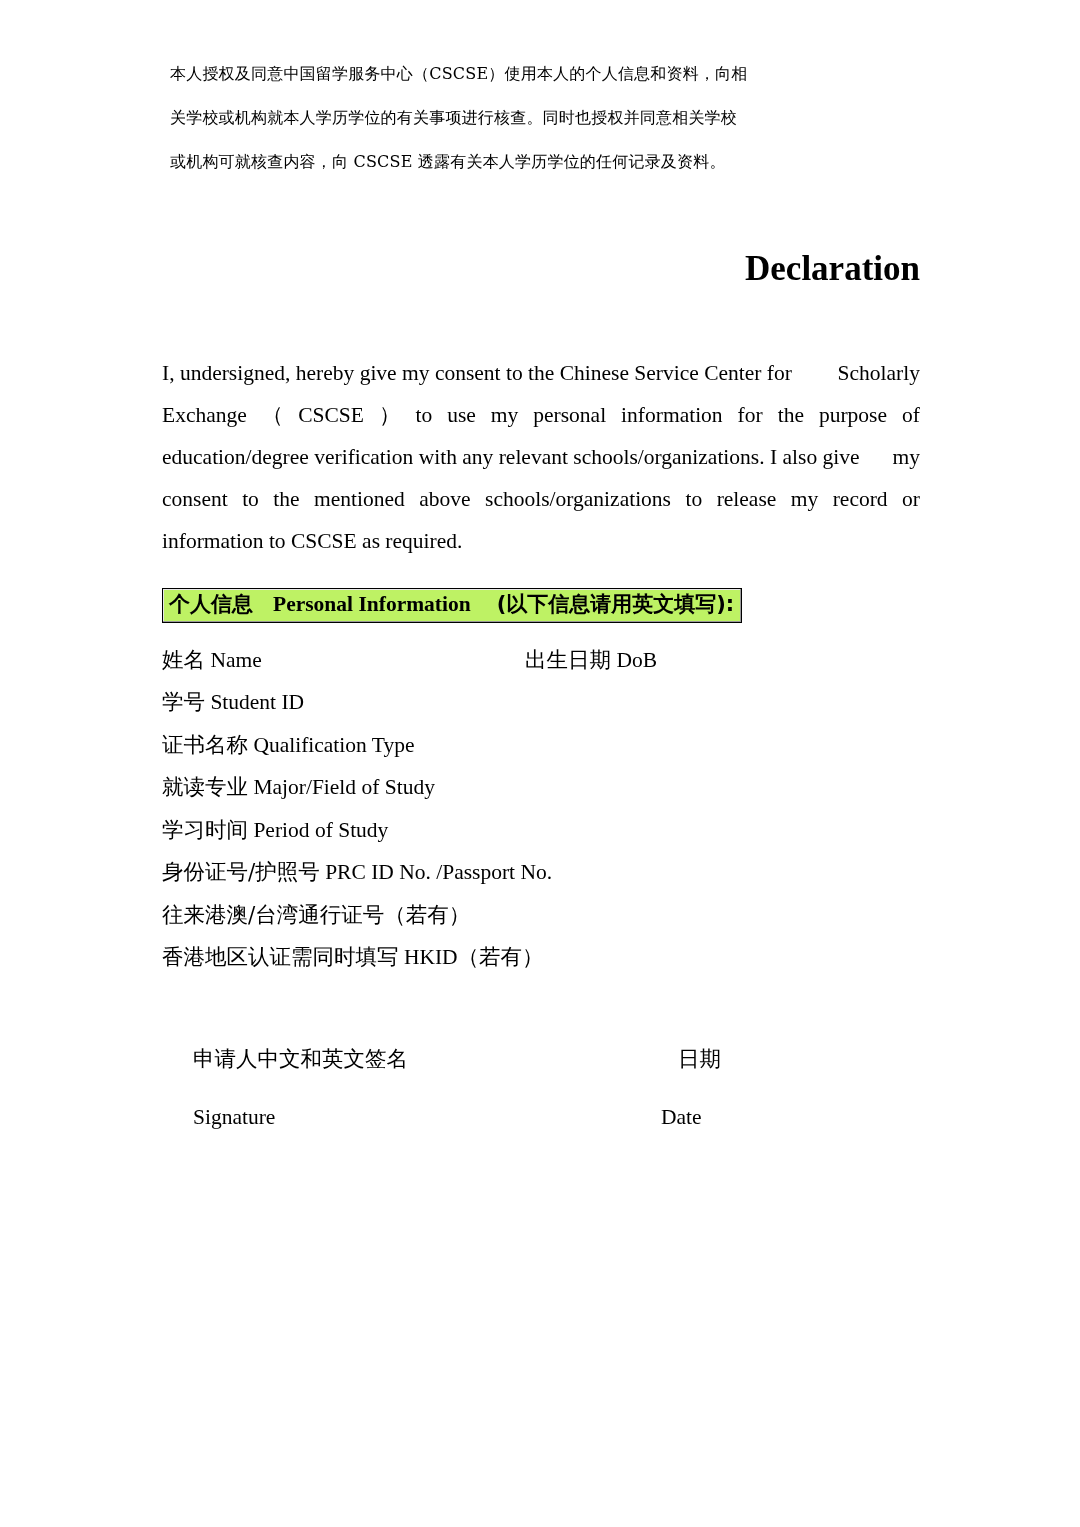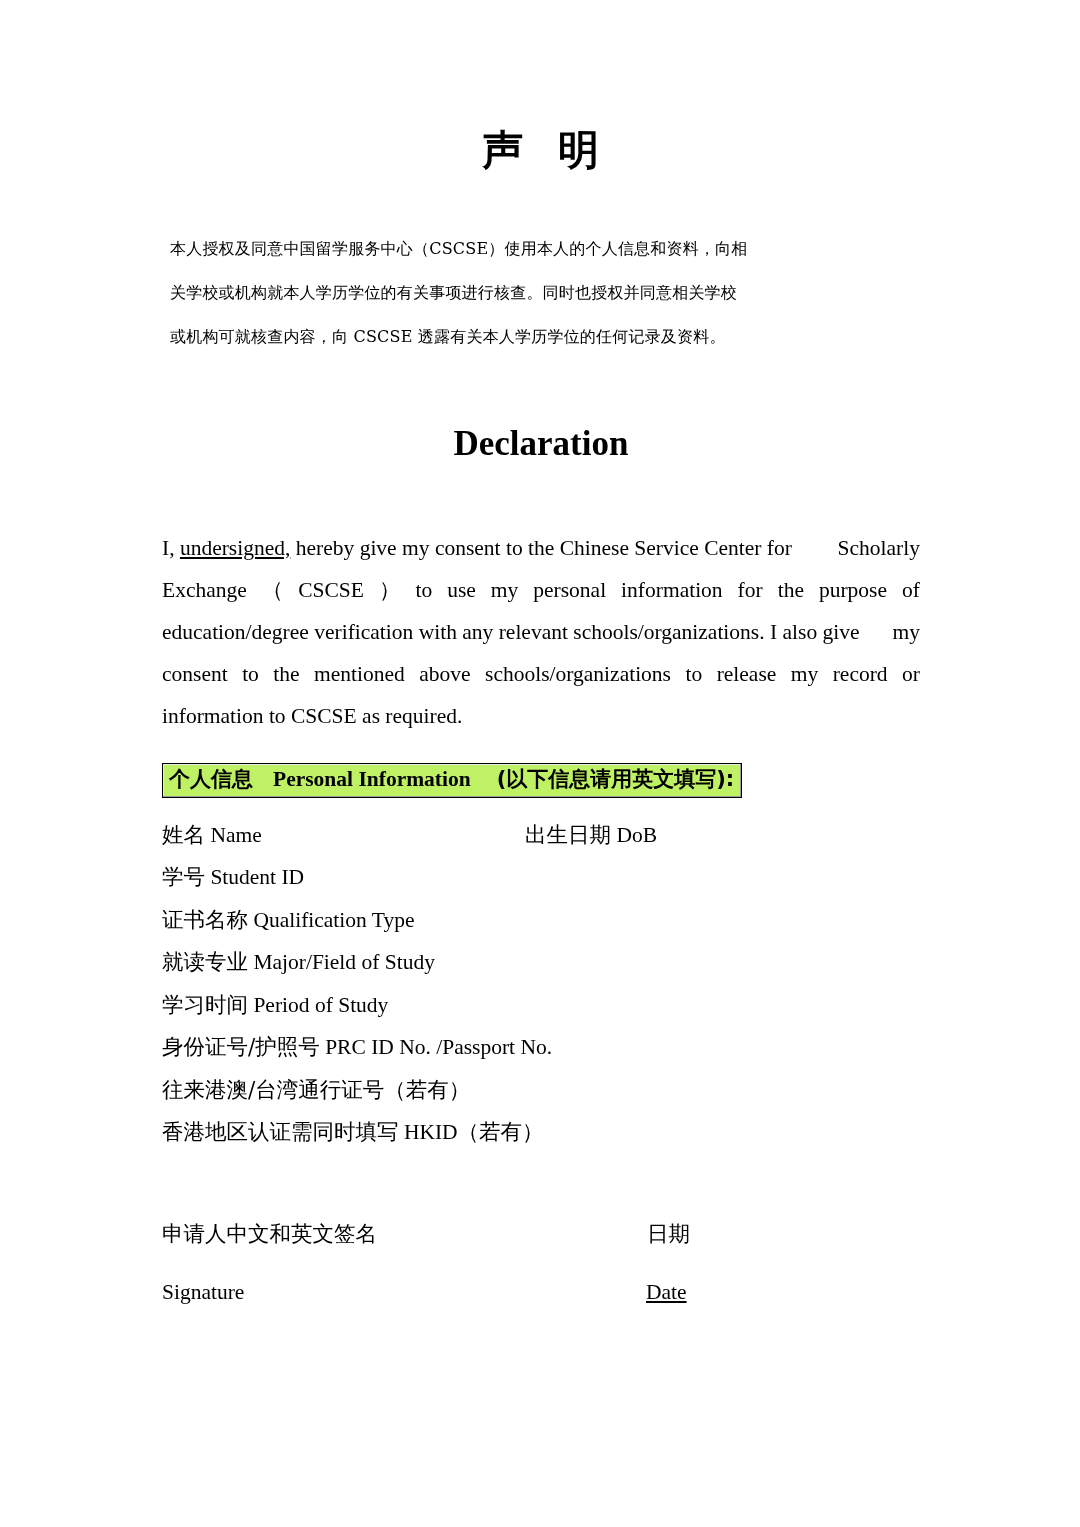--- a/index.html
+++ b/index.html
@@ -55,21 +55,21 @@
   }
   .cn-para .ln {
     display: block;
     white-space: nowrap;
   }
 
   
   .en-title {
     margin: 0;
     padding-top: 56px;
-    text-align: center;
+    text-align: right;
     font-family: "Liberation Serif", "DejaVu Serif", serif;
     font-size: 35px;
     font-weight: 700;
     line-height: 1.2;
   }
 
   
   .en-para {
     margin: 0;
     padding-top: 62px;
@@ -79,21 +79,20 @@
   }
   .en-para .ln {
     display: flex;
     justify-content: space-between;
     white-space: pre;
   }
   .en-para .ln.last {
     display: block;
   }
   .en-para .u {
-    text-decoration: underline;
     text-underline-offset: 2px;
   }
 
   
   .pi-box {
     display: inline-block;
     margin-top: 26px;
     padding: 2px 7px 3px 6px;
     border: 1px solid #000000;
     box-shadow: inset -1px -1px 0 #9a9a9a, inset 1px 1px 0 #e8e8e8;
@@ -140,44 +139,42 @@
   
   .sig-block {
     padding-top: 66px;
     font-size: 21.5px;
   }
   .sig-row {
     position: relative;
     height: 58px;
     line-height: 28px;
     white-space: nowrap;
+    margin-left: 31px;
   }
   .sig-row .cn {
     font-family: "DejaVu Serif", "Liberation Serif", serif;
   }
   .sig-row .en {
     font-family: "Liberation Serif", "DejaVu Serif", serif;
   }
   .sig-row .right-label {
     position: absolute;
     top: 0;
   }
   .sig-row.names .right-label { left: 485px; }
-  .sig-row.latin .right-label { left: 484px; text-decoration: underline; }
+  .sig-row.latin .right-label { left: 468px; }
 </style>
 </head>
 <body>
 
 <div class="page">
   <div class="content">
 
     
-    <h1 class="cn-title">
-      <span>声</span><span class="gap"></span><span>明</span>
-    </h1>
 
     
     <div class="cn-para">
       <span class="ln">本人授权及同意中国留学服务中心（CSCSE）使用本人的个人信息和资料，向相</span>
       <span class="ln">关学校或机构就本人学历学位的有关事项进行核查。同时也授权并同意相关学校</span>
       <span class="ln">或机构可就核查内容，向 CSCSE 透露有关本人学历学位的任何记录及资料。</span>
     </div>
 
     
     <h2 class="en-title">Declaration</h2>

